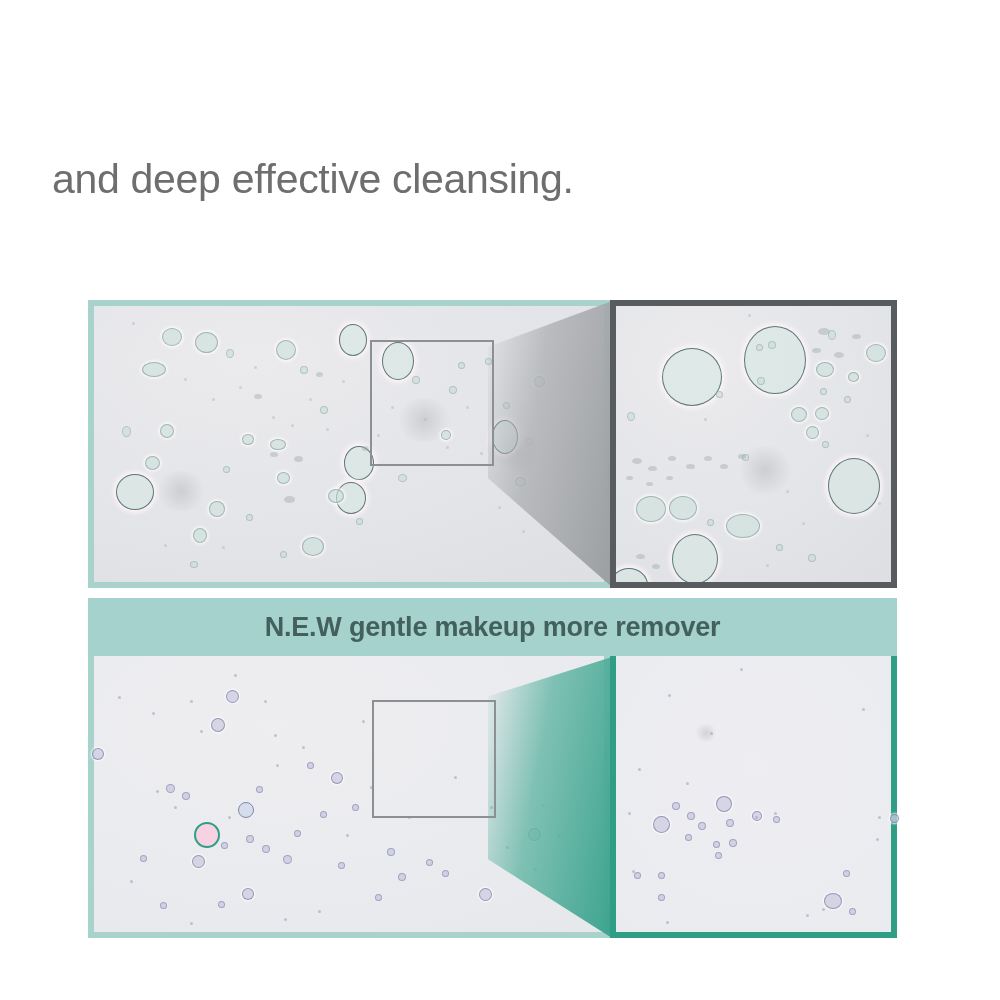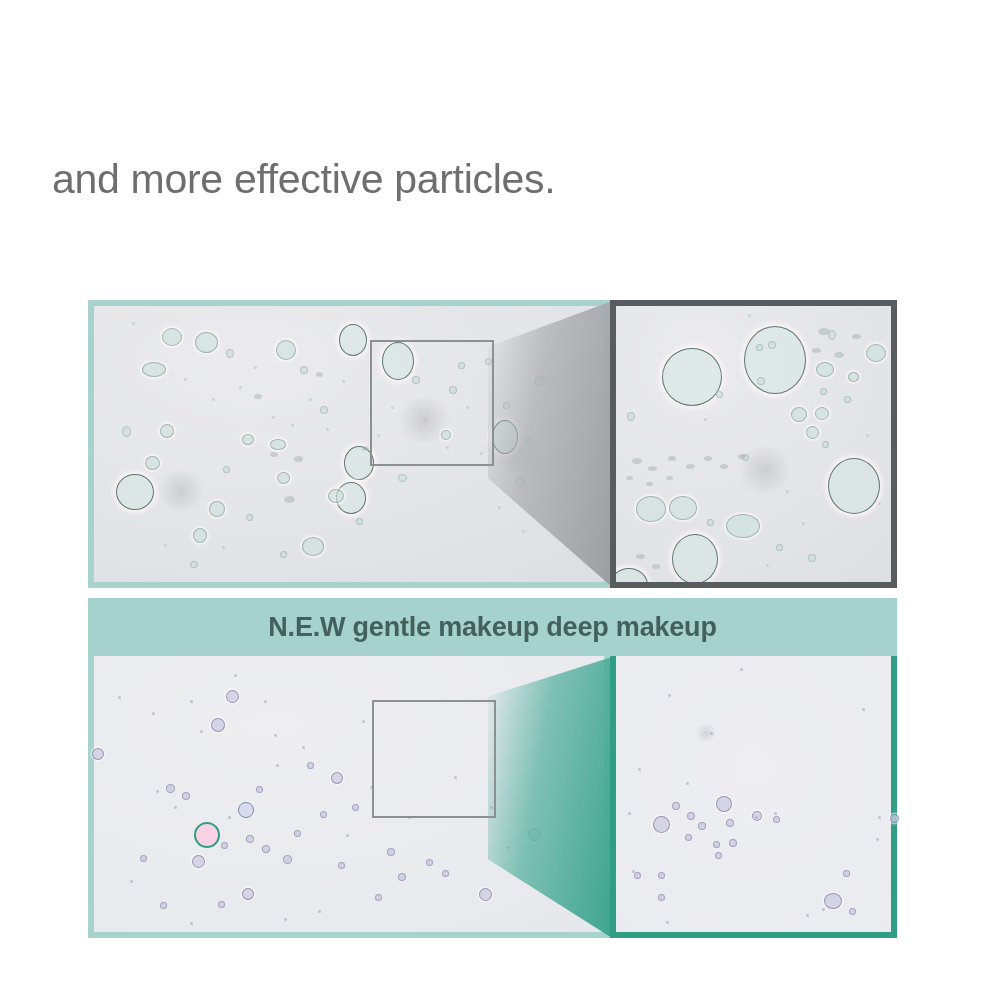--- a/index.html
+++ b/index.html
@@ -211,21 +211,21 @@
     background: radial-gradient(circle, rgba(150,150,155,0.30) 0%, rgba(160,160,165,0.0) 70%);
   }
 </style>
 </head>
 <body>
 
 <div class="page">
 
 
   <div class="subhead">
-    <span class="line">and more effective particles.</span>
+    <span class="line">and deep effective cleansing.</span>
   </div>
 
   <div id="top-panel" class="figure-block micro-field">
     <div class="particles">
       <div class="smudge" style="left:60px;  top:165px; width:54px; height:40px;"></div>
       <div class="smudge" style="left:300px; top:92px;  width:60px; height:44px;"></div>
       <div class="smudge" style="left:398px; top:128px; width:52px; height:38px;"></div>
 
       <div class="p b-lg" style="left:22px;  top:168px; width:36px; height:34px;"></div>
       <div class="p b-lg" style="left:250px; top:140px; width:28px; height:32px;"></div>
@@ -356,21 +356,21 @@
       <div class="p b-xs" style="left:250px; top:128px; width:3px; height:3px;"></div>
       <div class="p b-xs" style="left:170px; top:184px; width:3px; height:3px;"></div>
       <div class="p b-xs" style="left:186px; top:216px; width:3px; height:3px;"></div>
       <div class="p b-xs" style="left:88px;  top:112px; width:3px; height:3px;"></div>
       <div class="p b-xs" style="left:150px; top:258px; width:3px; height:3px;"></div>
       <div class="p b-xs" style="left:262px; top:196px; width:3px; height:3px;"></div>
     </div>
   </div>
 
   <div id="banner" class="figure-block">
-    <span class="banner-text">N.E.W gentle makeup deep makeup</span>
+    <span class="banner-text">N.E.W gentle makeup more remover</span>
   </div>
 
   <div id="bottom-panel" class="figure-block">
     <div class="particles">
       <div class="p pink-ring" style="left:100px; top:166px; width:22px; height:22px;"></div>
       <div class="p blue-ring" style="left:144px; top:146px; width:14px; height:14px;"></div>
       <div class="p v-md" style="left:117px; top:62px;  width:12px; height:12px;"></div>
       <div class="p v-md" style="left:132px; top:34px;  width:11px; height:11px;"></div>
       <div class="p v-md" style="left:-2px;  top:92px;  width:10px; height:10px;"></div>
       <div class="p v-md" style="left:98px;  top:199px; width:11px; height:11px;"></div>

